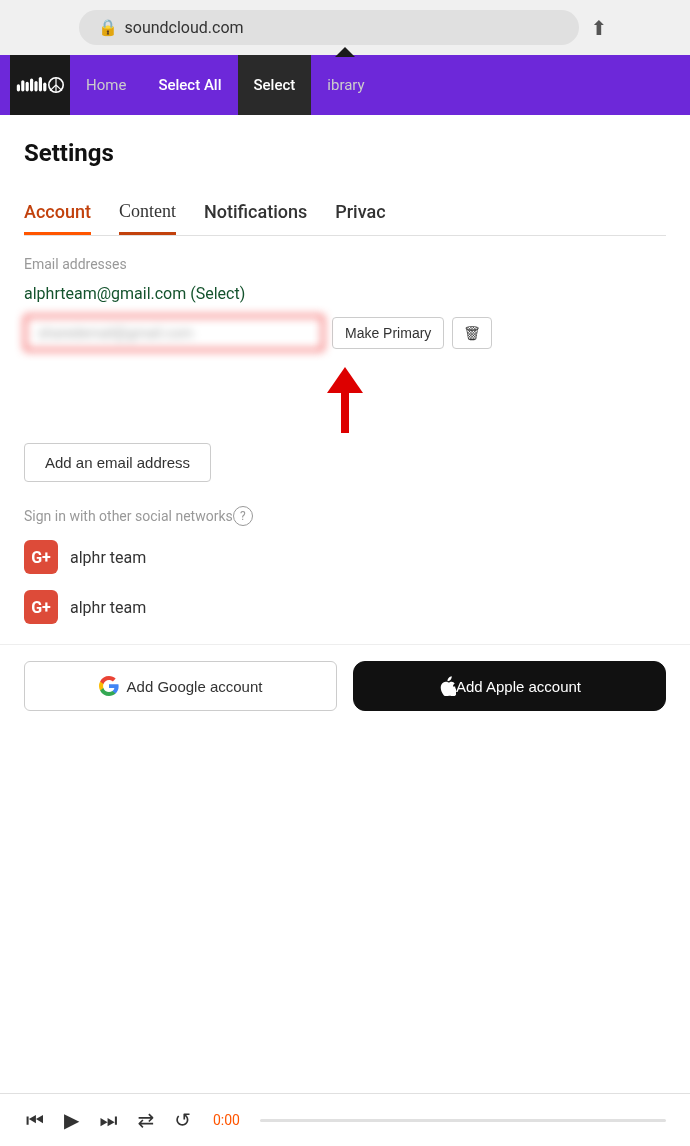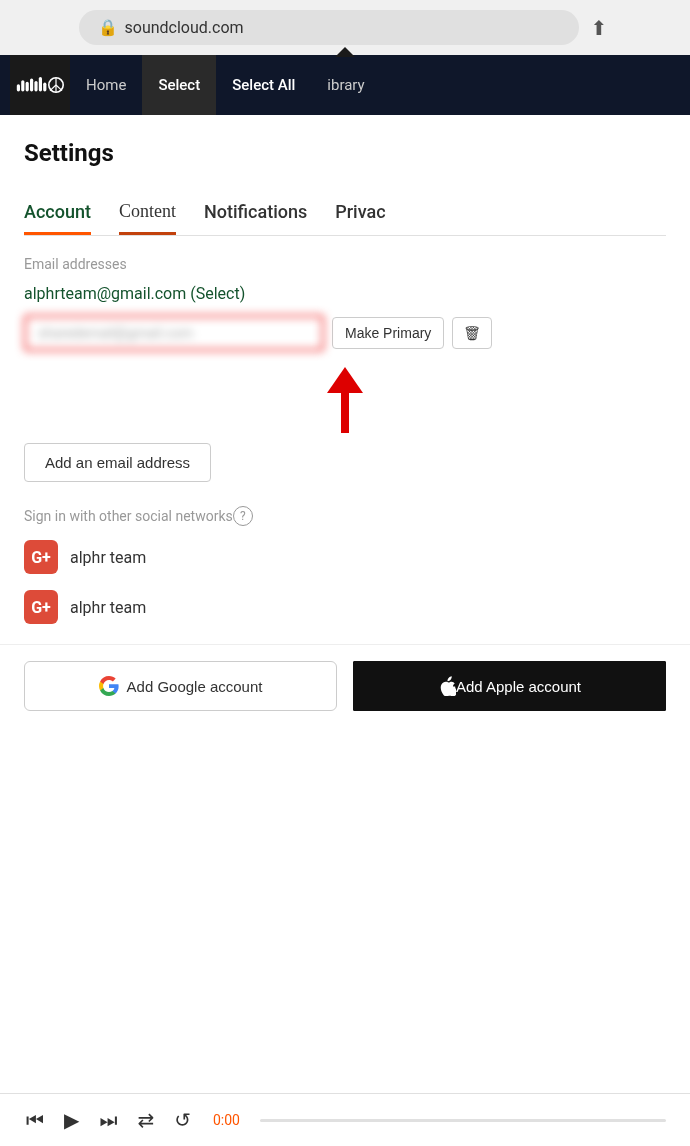--- a/index.html
+++ b/index.html
@@ -36,21 +36,21 @@
       background: none;
       border: none;
       font-size: 20px;
       color: #555;
       cursor: pointer;
       padding: 4px;
     }
 
     
     .nav-bar {
-      background: #0f172a;
+      background: #6d28d9;
       display: flex;
       align-items: center;
       height: 60px;
       padding: 0 10px;
       position: relative;
     }
     .nav-bar::after {
       content: '';
       position: absolute;
       top: -8px;
@@ -126,21 +126,21 @@
       font-size: 18px;
       font-weight: 500;
       padding: 10px 0;
       margin-right: 28px;
       cursor: pointer;
       color: #333;
       border-bottom: 3px solid transparent;
       white-space: nowrap;
     }
     .tab.active-account {
-      color: #14532d;
+      color: #c2410c;
       border-bottom: 3px solid #f50;
     }
     .tab.active-content {
       border-bottom: 3px solid #c2410c;
       font-family: Liberation Serif, serif;
     }
 
     
     .settings-section {
       padding-top: 20px;
@@ -311,21 +311,21 @@
       display: flex;
       align-items: center;
       justify-content: center;
       gap: 8px;
       margin-right: 8px;
     }
     .add-apple-btn {
       flex: 1;
       background: #111;
       border: 1px solid #111;
-      border-radius: 1px;
+      border-radius: 12px;
       padding: 14px 10px;
       font-size: 15px;
       cursor: pointer;
       color: #fff;
       display: flex;
       align-items: center;
       justify-content: center;
       margin-left: 8px;
     }
 
@@ -390,22 +390,22 @@
       <rect x="68" y="24" width="8" height="22" rx="4"></rect>
 
       <circle cx="100" cy="30" r="18" fill="none" stroke="white" stroke-width="4"></circle>
       <line x1="100" y1="12" x2="100" y2="48" stroke="white" stroke-width="3"></line>
       <line x1="100" y1="30" x2="85" y2="44" stroke="white" stroke-width="3"></line>
       <line x1="100" y1="30" x2="115" y2="44" stroke="white" stroke-width="3"></line>
     </svg>
   </div>
   <div class="nav-links">
     <a class="nav-link">Home</a>
+    <a class="nav-link select-all">Select All</a>
     <a class="nav-link active">Select</a>
-    <a class="nav-link select-all">Select All</a>
     <a class="nav-link">ibrary</a>
   </div>
 </div>
 
 <div class="main-content">
   <h1 class="page-title">Settings</h1>
 
   <div class="tabs">
     <div class="tab active-account">Account</div>
     <div class="tab active-content">Content</div>

